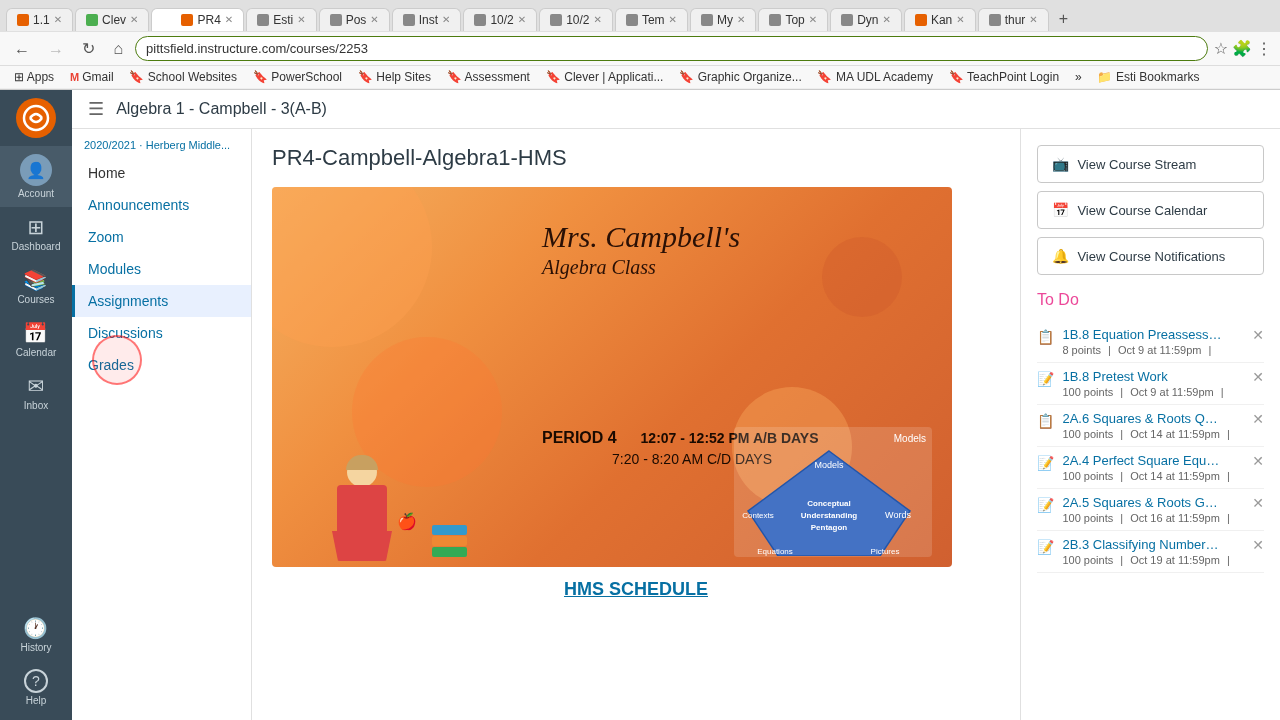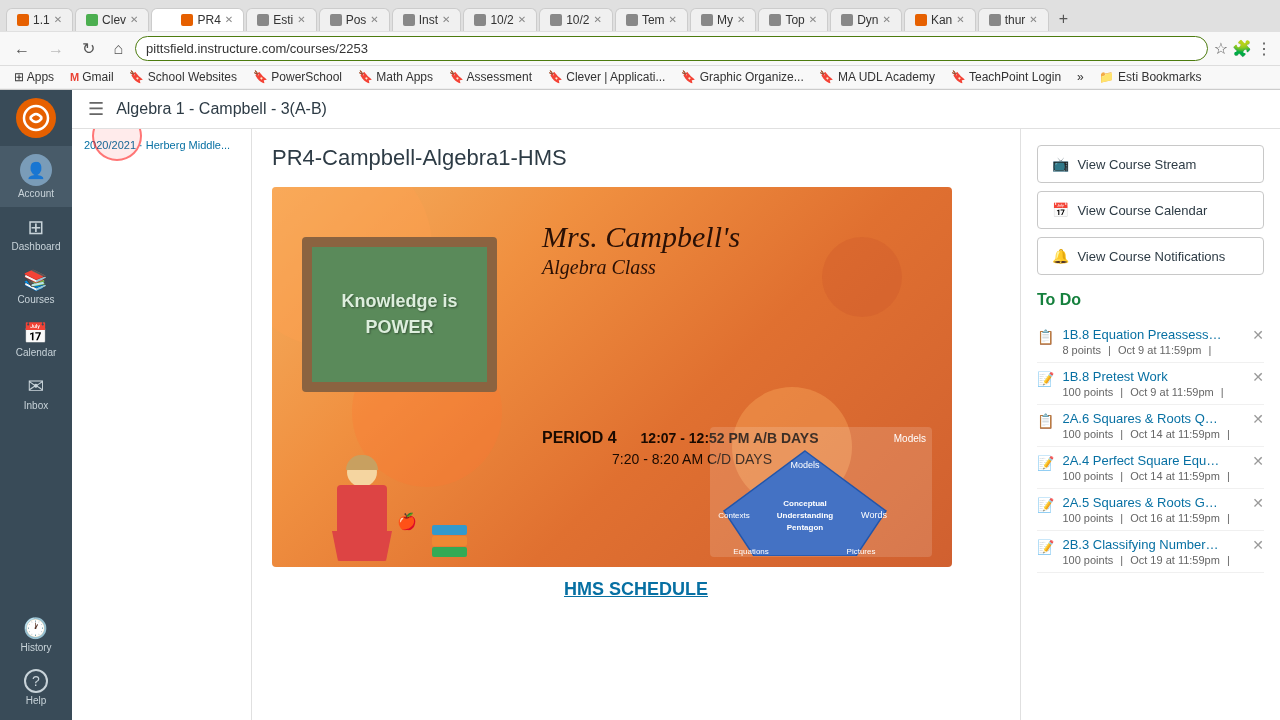--- a/index.html
+++ b/index.html
@@ -45,21 +45,21 @@
     
     .main-content { flex: 1; overflow-y: auto; padding: 16px 20px; background: #fff; }
     .page-title { font-size: 22px; font-weight: 400; color: #2d3b45; margin-bottom: 16px; }
     .hms-link { display: block; text-align: center; font-size: 18px; font-weight: bold; color: #0770a3; text-decoration: underline; margin-top: 8px; }
 
     
     .right-sidebar { width: 260px; padding: 16px; border-left: 1px solid #e0e0e0; background: #fff; flex-shrink: 0; overflow-y: auto; }
     .action-btn { display: flex; align-items: center; gap: 8px; padding: 10px 14px; border: 1px solid #c8c8c8; border-radius: 4px; background: #fff; color: #2d3b45; font-size: 13px; cursor: pointer; width: 100%; margin-bottom: 8px; text-align: left; }
     .action-btn-icon { font-size: 14px; color: #666; }
     .todo-section { margin-top: 16px; }
-    .todo-title { font-size: 16px; font-weight: 700; color: #15803d; margin-bottom: 12px; }
+    .todo-title { font-size: 16px; font-weight: 400; color: #ec4899; margin-bottom: 12px; }
     .todo-item { display: flex; align-items: flex-start; gap: 8px; padding: 6px 0; border-bottom: 1px solid #f0f0f0; }
     .todo-icon { font-size: 14px; color: #666; margin-top: 2px; flex-shrink: 0; }
     .todo-content { flex: 1; }
     .todo-link { color: #0770a3; text-decoration: none; font-size: 13px; display: block; white-space: nowrap; overflow: hidden; text-overflow: ellipsis; max-width: 160px; }
     .todo-meta { font-size: 11px; color: #666; margin-top: 2px; }
     .todo-close { color: #999; font-size: 14px; cursor: pointer; flex-shrink: 0; }
 
     
     .canvas-header { display: flex; align-items: center; padding: 8px 16px; border-bottom: 1px solid #e0e0e0; background: #fff; }
     .hamburger { font-size: 18px; color: #666; cursor: pointer; margin-right: 12px; }
@@ -155,21 +155,21 @@
       <span class="nav-icon">☆</span>
       <span class="nav-icon">🧩</span>
       <span class="nav-icon">⋮</span>
     </div>
   </div>
   <div class="bookmark-bar">
     <span class="bookmark-item">⊞ Apps</span>
     <span class="bookmark-item"><span style="color:#EA4335;font-weight:bold;font-size:11px;">M</span> Gmail</span>
     <span class="bookmark-item">🔖 School Websites</span>
     <span class="bookmark-item">🔖 PowerSchool</span>
-    <span class="bookmark-item">🔖 Math Apps</span>
+    <span class="bookmark-item">🔖 Help Sites</span>
     <span class="bookmark-item">🔖 Assessment</span>
     <span class="bookmark-item">🔖 Clever | Applicati...</span>
     <span class="bookmark-item">🔖 Graphic Organize...</span>
     <span class="bookmark-item">🔖 MA UDL Academy</span>
     <span class="bookmark-item">🔖 TeachPoint Login</span>
     <span class="bookmark-item">»</span>
     <span class="bookmark-item">📁 Esti Bookmarks</span>
   </div>
 </div>
 
@@ -220,42 +220,59 @@
 
     <div class="canvas-header">
       <span class="hamburger">☰</span>
       <span class="course-title-header">Algebra 1 - Campbell - 3(A-B)</span>
     </div>
 
     <div style="display:flex;flex:1;overflow:hidden;">
 
       <div class="course-sidebar">
         <div class="breadcrumb">2020/2021 · Herberg Middle...</div>
+        <ul class="sidebar-nav">
+          <li>
+              <a href="#">Home</a>
+            </li>
+          <li>
+              <a href="#">Announcements</a>
+            </li>
+          <li>
+              <a href="#">Zoom</a>
+            </li>
+          <li>
+              <a href="#">Modules</a>
+            </li>
+          <li class="active">
+              <a href="#">Assignments</a>
+            </li>
+          <li>
+              <a href="#">Discussions</a>
+            </li>
+          <li>
+              <a href="#">Grades</a>
+            </li>
+        </ul>
 
         <div style="position:relative;">
           <div style="position:absolute;top:-46px;left:20px;width:50px;height:50px;border-radius:50%;border:2px solid rgba(255,0,0,0.5);background:rgba(255,0,0,0.08);pointer-events:none;z-index:100;"></div>
         </div>
       </div>
 
       <div class="main-content">
         <h1 class="page-title">PR4-Campbell-Algebra1-HMS</h1>
 
         <div style="width:680px;height:380px;border-radius:4px;overflow:hidden;position:relative;background:linear-gradient(135deg, #f5b060 0%, #f09040 30%, #e07030 60%, #d06030 100%);margin-bottom:12px;">
 
           <div style="position:absolute;width:200px;height:200px;border-radius:50%;background:rgba(255,160,80,0.4);left:-40px;top:-40px;"></div>
           <div style="position:absolute;width:150px;height:150px;border-radius:50%;background:rgba(255,120,50,0.3);left:80px;top:150px;"></div>
           <div style="position:absolute;width:120px;height:120px;border-radius:50%;background:rgba(255,180,100,0.35);right:100px;top:200px;"></div>
           <div style="position:absolute;width:80px;height:80px;border-radius:50%;background:rgba(200,80,40,0.25);right:50px;top:50px;"></div>
 
-          <div style="position:absolute;left:30px;top:50px;width:195px;height:155px;background:#5a8a5a;border:10px solid #8B6340;border-radius:4px;display:flex;flex-direction:column;align-items:center;justify-content:center;">
-            <div style="color:#ddeedd;font-size:18px;font-weight:bold;text-align:center;line-height:1.4;text-shadow:1px 1px 2px rgba(0,0,0,0.4);">
-              <span>Knowledge is</span><br>
-              <span>POWER</span>
-            </div>
-          </div>
 
           <div style="position:absolute;bottom:0;left:50px;width:80px;height:110px;">
 
             <div style="width:30px;height:30px;border-radius:50%;background:#f5d5a0;position:absolute;top:0;left:25px;"></div>
 
             <div style="width:32px;height:15px;border-radius:15px 15px 0 0;background:#c8a060;position:absolute;top:-2px;left:24px;"></div>
 
             <div style="width:50px;height:50px;background:#d44;border-radius:4px 4px 0 0;position:absolute;top:28px;left:15px;"></div>
 
             <div style="width:60px;height:30px;background:#d44;border-radius:0 0 8px 8px;position:absolute;top:74px;left:10px;clip-path:polygon(0 0,100% 0,90% 100%,10% 100%);"></div>
@@ -275,21 +292,21 @@
           </div>
 
           <div style="position:absolute;bottom:120px;left:270px;">
             <span style="font-size:16px;font-weight:bold;color:#1a0a00;">PERIOD 4</span>
             <span style="font-size:14px;font-weight:bold;color:#1a0a00;margin-left:20px;">12:07 - 12:52 PM A/B DAYS</span>
           </div>
           <div style="position:absolute;bottom:100px;left:340px;">
             <span style="font-size:14px;color:#1a0a00;">7:20 - 8:20 AM C/D DAYS</span>
           </div>
 
-          <div style="position:absolute;bottom:10px;right:20px;width:222px;height:130px;background:rgba(255,255,255,0.15);border-radius:4px;padding:6px;">
+          <div style="position:absolute;bottom:10px;right:20px;width:198px;height:130px;background:rgba(255,255,255,0.15);border-radius:4px;padding:6px;">
             <div style="font-size:10px;color:#fff;text-align:right;margin-bottom:2px;">Models</div>
             
             <svg width="178" height="110" viewBox="0 0 178 110">
 
               <polygon points="89,5 170,65 140,110 38,110 8,65" fill="#4472c4" stroke="#2255aa" stroke-width="1.5"></polygon>
 
               <text x="89" y="22" text-anchor="middle" fill="white" font-size="9">Models</text>
               <text x="158" y="72" text-anchor="middle" fill="white" font-size="9">Words</text>
               <text x="145" y="108" text-anchor="middle" fill="white" font-size="8">Pictures</text>
               <text x="35" y="108" text-anchor="middle" fill="white" font-size="8">Equations</text>

